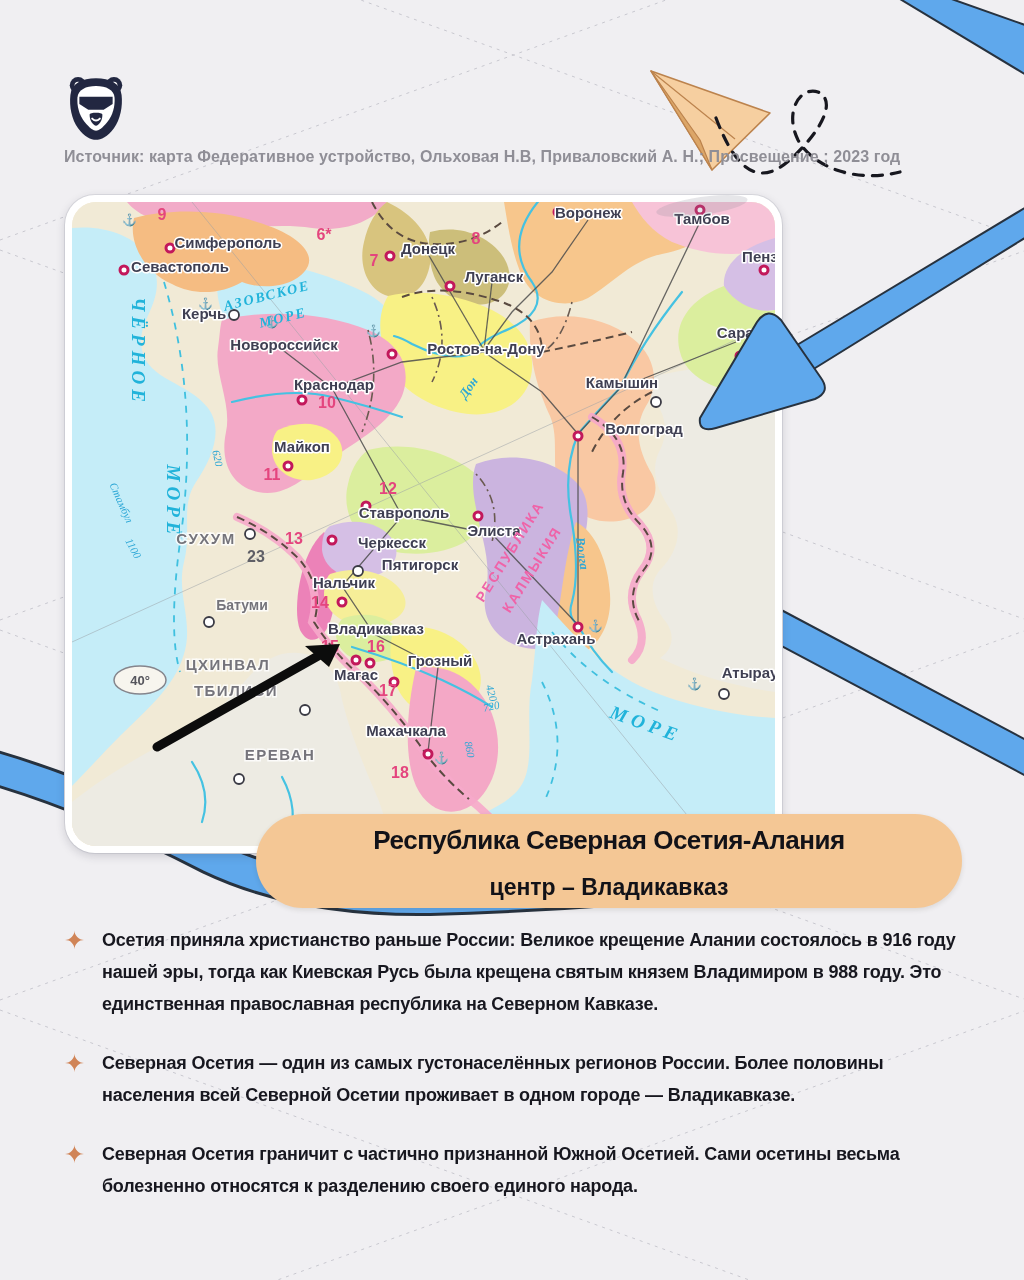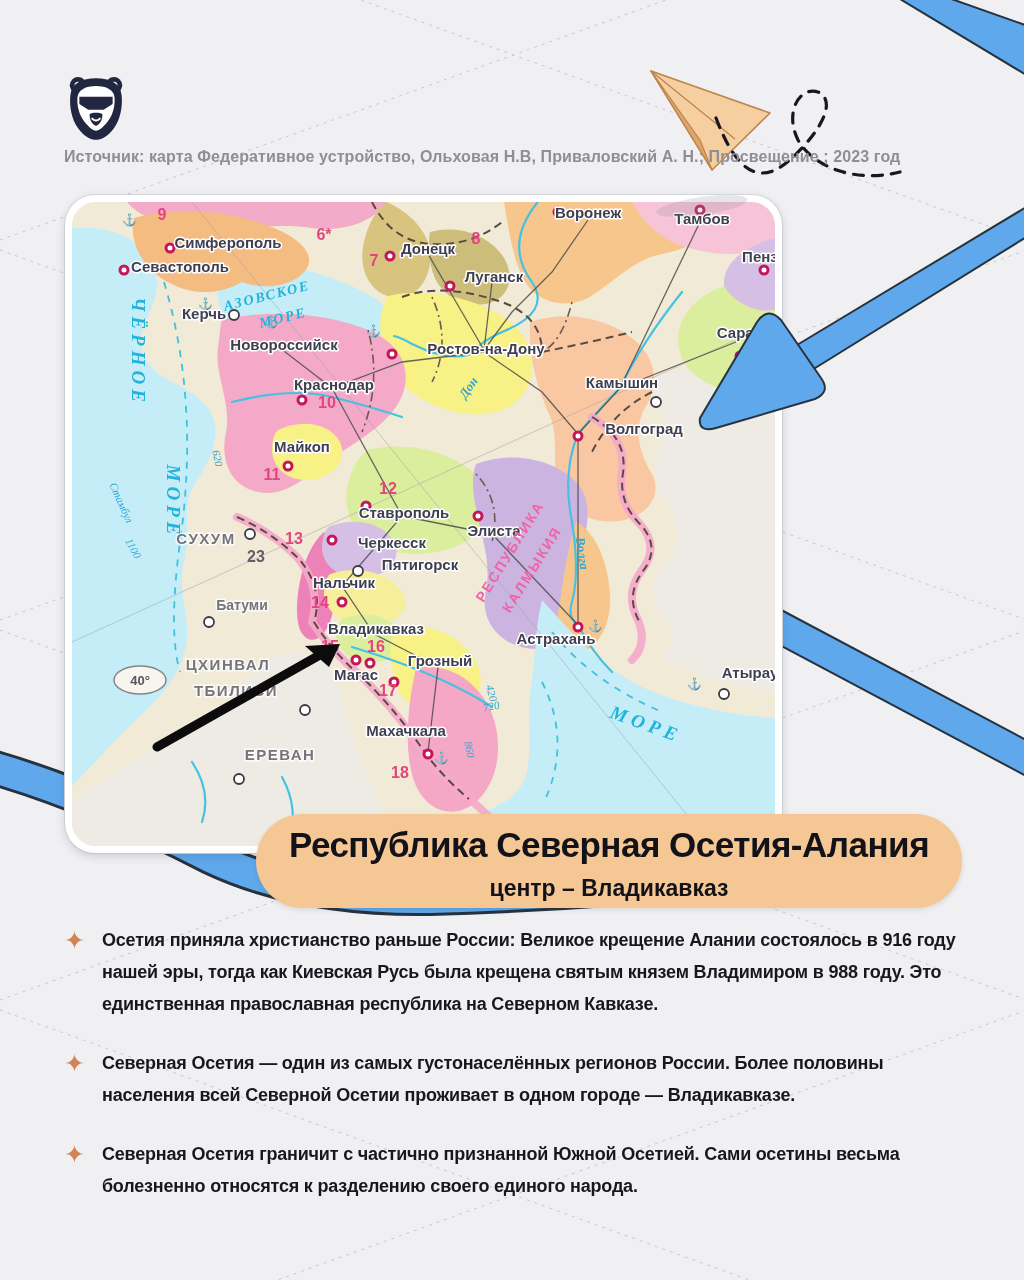--- a/index.html
+++ b/index.html
@@ -56,22 +56,22 @@
   .lbl-anchor{font-size:12px;fill:#2b2b3a;text-anchor:middle;}
   .dot-m{fill:#ffffff;stroke:#c2185b;stroke-width:3px;}
   .dot-w{fill:#ffffff;stroke:#3a3a44;stroke-width:1.8px;}
 
   
   #banner{
     position:absolute;left:256px;top:814px;width:706px;height:94px;
     background:#f4c795;border-radius:48px;text-align:center;
     box-shadow:0 2px 5px rgba(60,50,30,.12);
   }
-  #banner-title{margin-top:11px;font-size:35px;font-weight:800;color:#121218;letter-spacing:-.5px;}
-  #banner-subtitle{margin-top:10px;font-size:23px;font-weight:700;color:#121218;}
+  #banner-title{margin-top:11px;font-size:26px;font-weight:800;color:#121218;letter-spacing:-.5px;}
+  #banner-subtitle{margin-top:18px;font-size:23px;font-weight:700;color:#121218;}
 
   
   #facts-wrap{position:absolute;left:64px;top:924px;width:916px;}
   #facts{list-style:none;margin:0;padding:0;display:flex;flex-direction:column;gap:27px;}
   #facts li{display:flex;gap:17px;align-items:flex-start;}
   .bullet{flex:0 0 auto;font-size:25px;line-height:30px;color:#d08457;transform:translateY(1px);}
   .fact-text{
     font-size:18px;line-height:32px;font-weight:700;color:#17171f;letter-spacing:-.2px;
   }
 </style>

